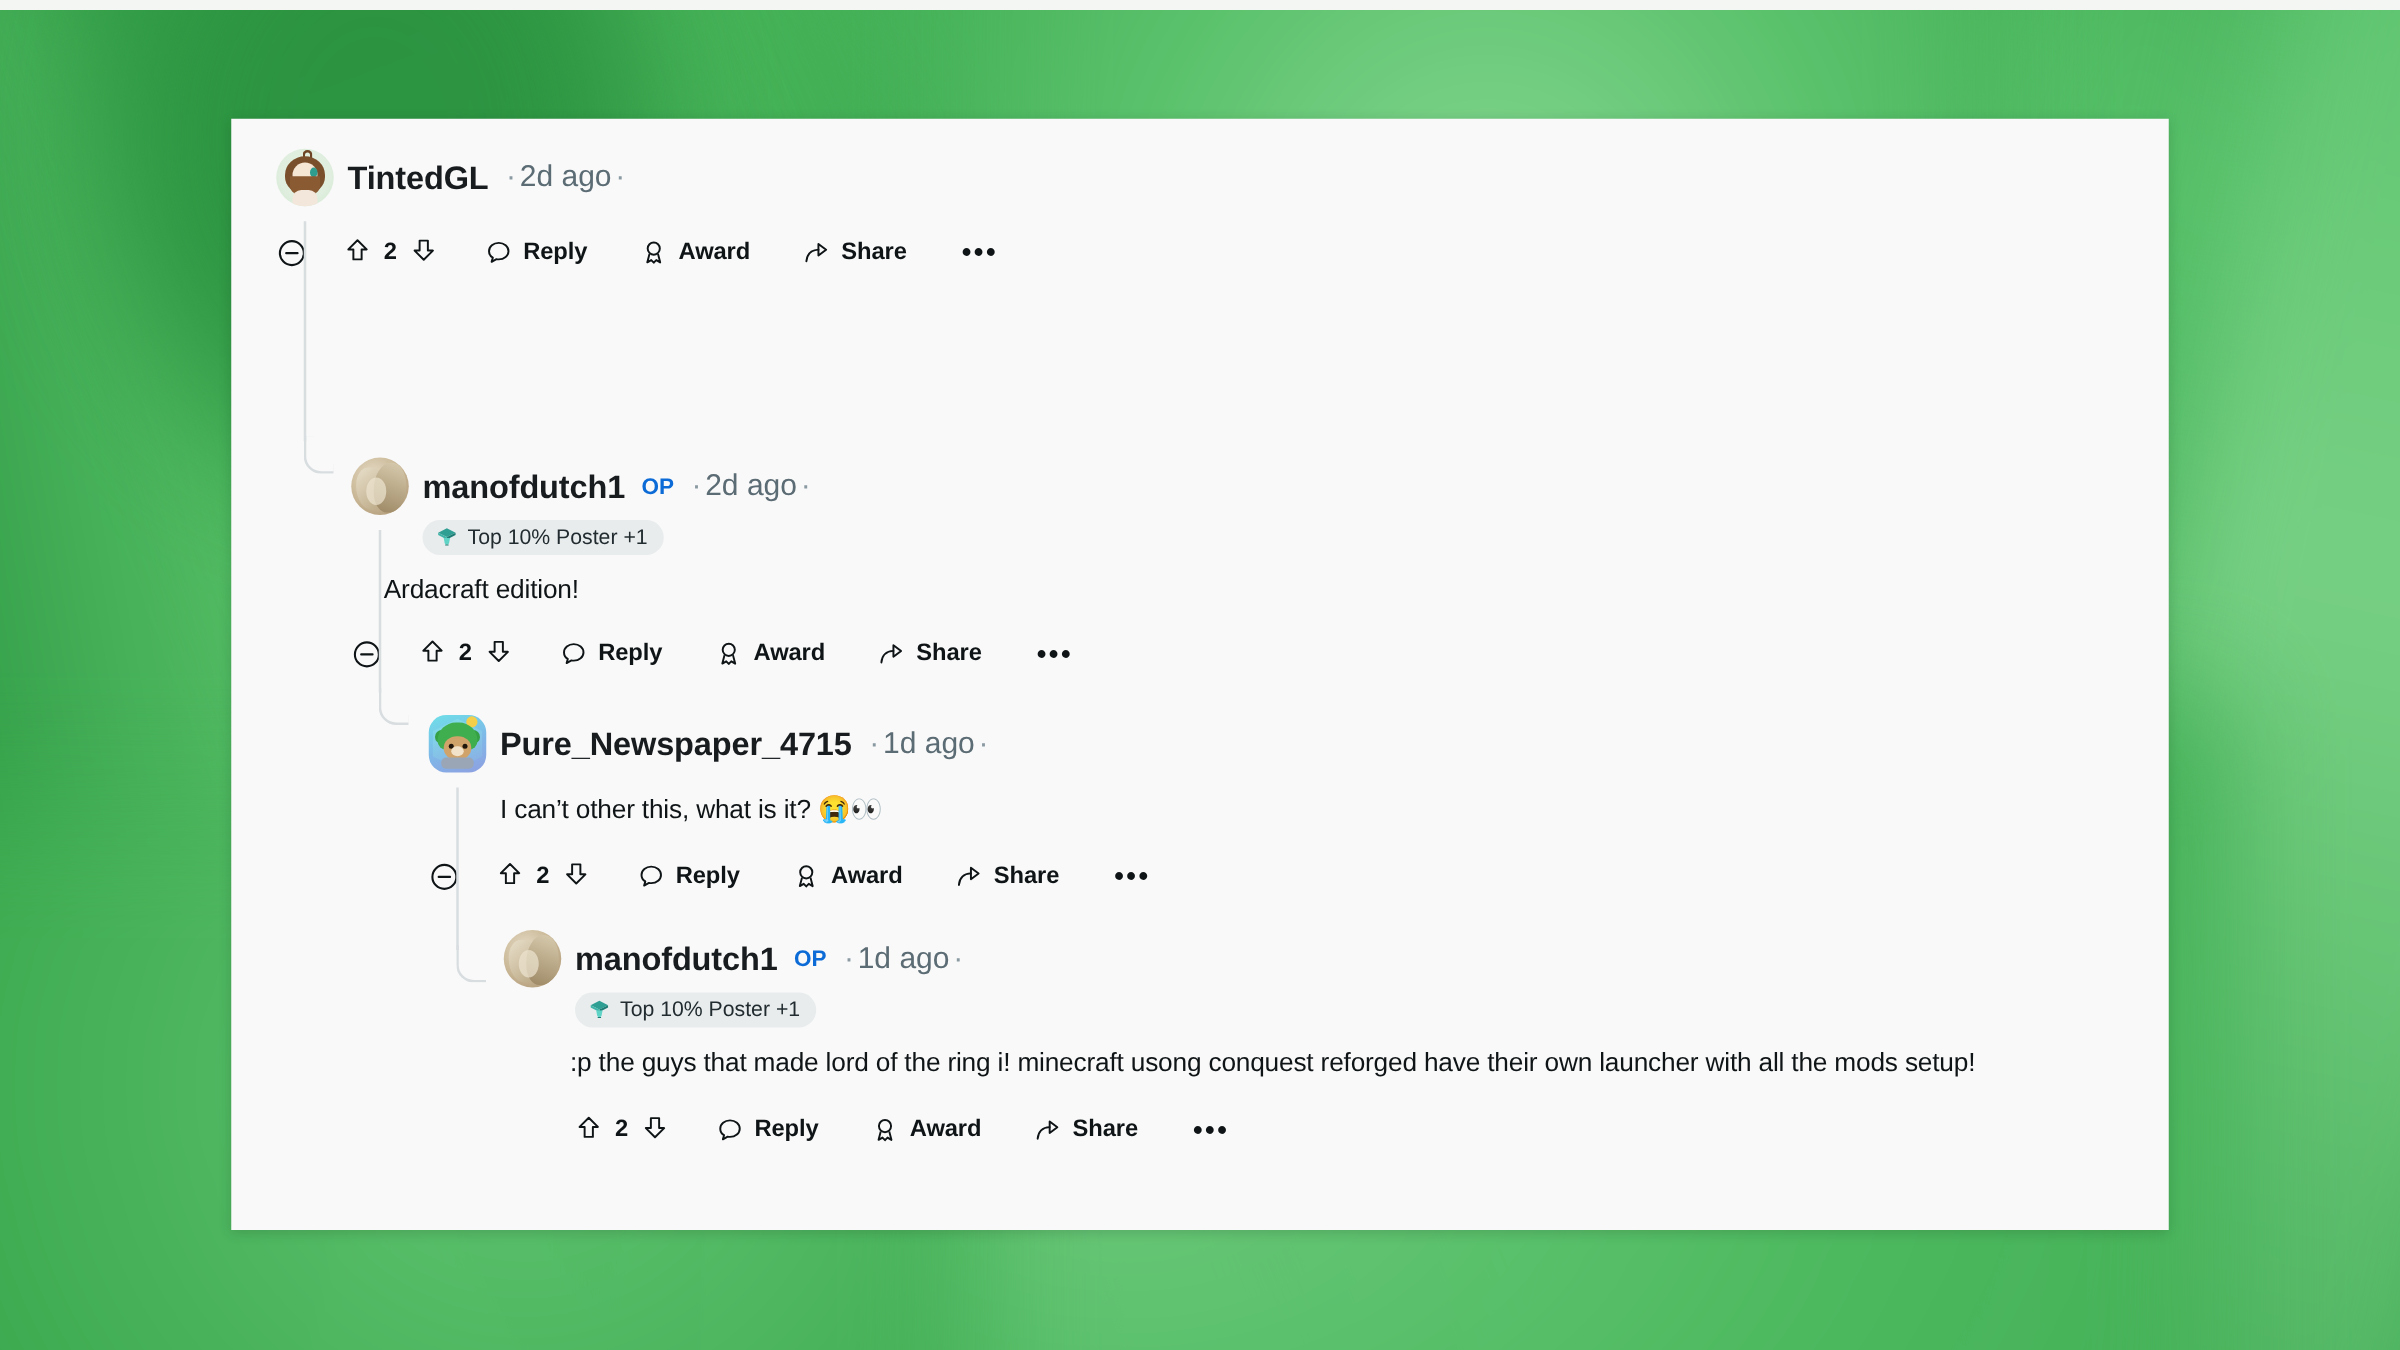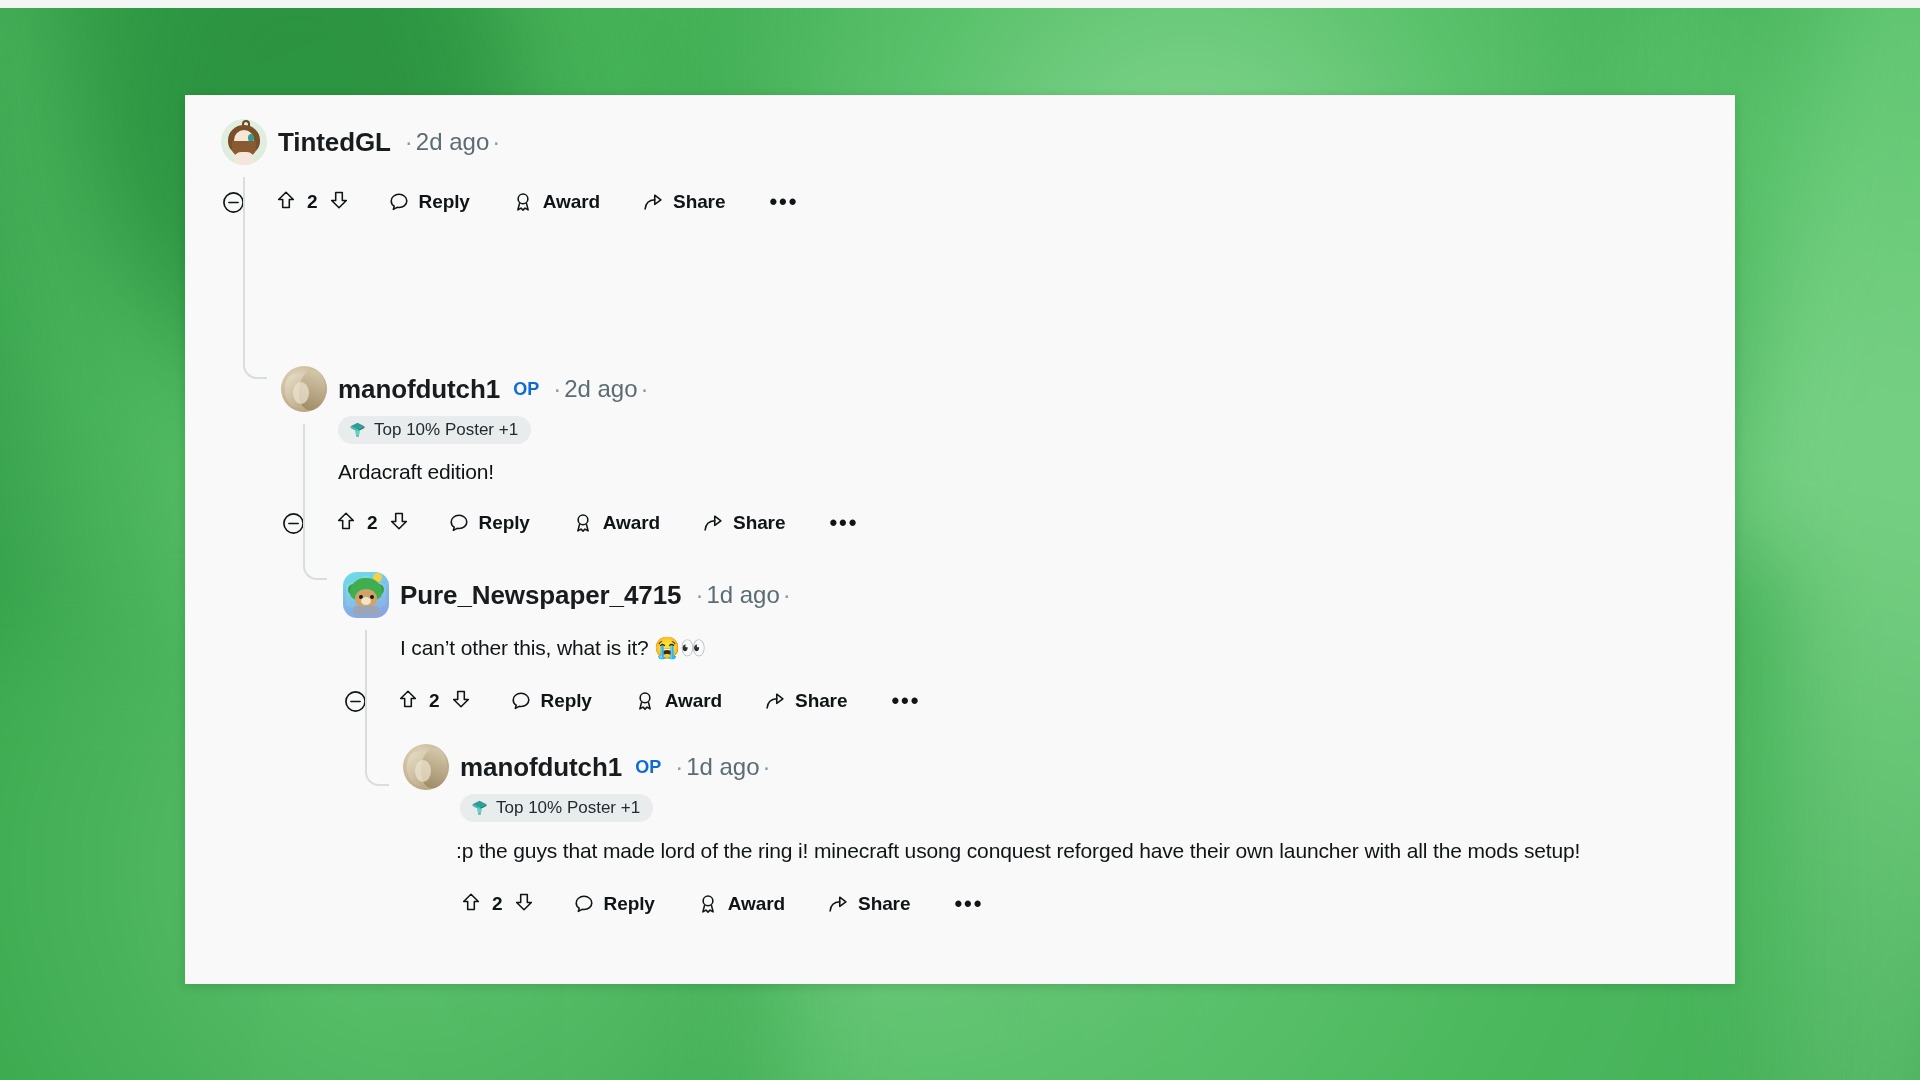--- a/index.html
+++ b/index.html
@@ -312,21 +312,21 @@
               <path d="M12 12.2 20.8 7.8v2.4L12 14.6Z" fill="#1f7c74"></path>
               <path d="M12 12.2 3.2 7.8v2.4L12 14.6Z" fill="#3fb3a7"></path>
               <path d="M8.8 13.2h6.4l-1 5.2a2.4 2.4 0 0 1-4.4 0Z" fill="#5fd3c6"></path>
               <path d="M10.3 19.6h3.4v1.2h-3.4Z" fill="#1f7c74"></path>
             </svg>
           </span>
           <span>Top 10% Poster +1</span>
         </span>
       </div>
 
-      <div class="c-body" style="margin:12px 0 0 57px; width:1300px;">Ardacraft edition!</div>
+      <div class="c-body" style="margin:12px 0 0 26px; width:1300px;">Ardacraft edition!</div>
 
       <div class="actions" style="margin:14px 0 0 0;">
         <span class="collapse-btn" style="margin-right:29px;">
           <svg width="25" height="25" viewBox="0 0 24 24" fill="none" stroke="#0f1416" stroke-width="1.6">
             <circle cx="12" cy="12" r="9.2"></circle>
               <line x1="7.6" y1="12" x2="16.4" y2="12" stroke-linecap="round"></line>
           </svg>
         </span>
         <span class="votes" style="margin-right:38px;">
           <span>

